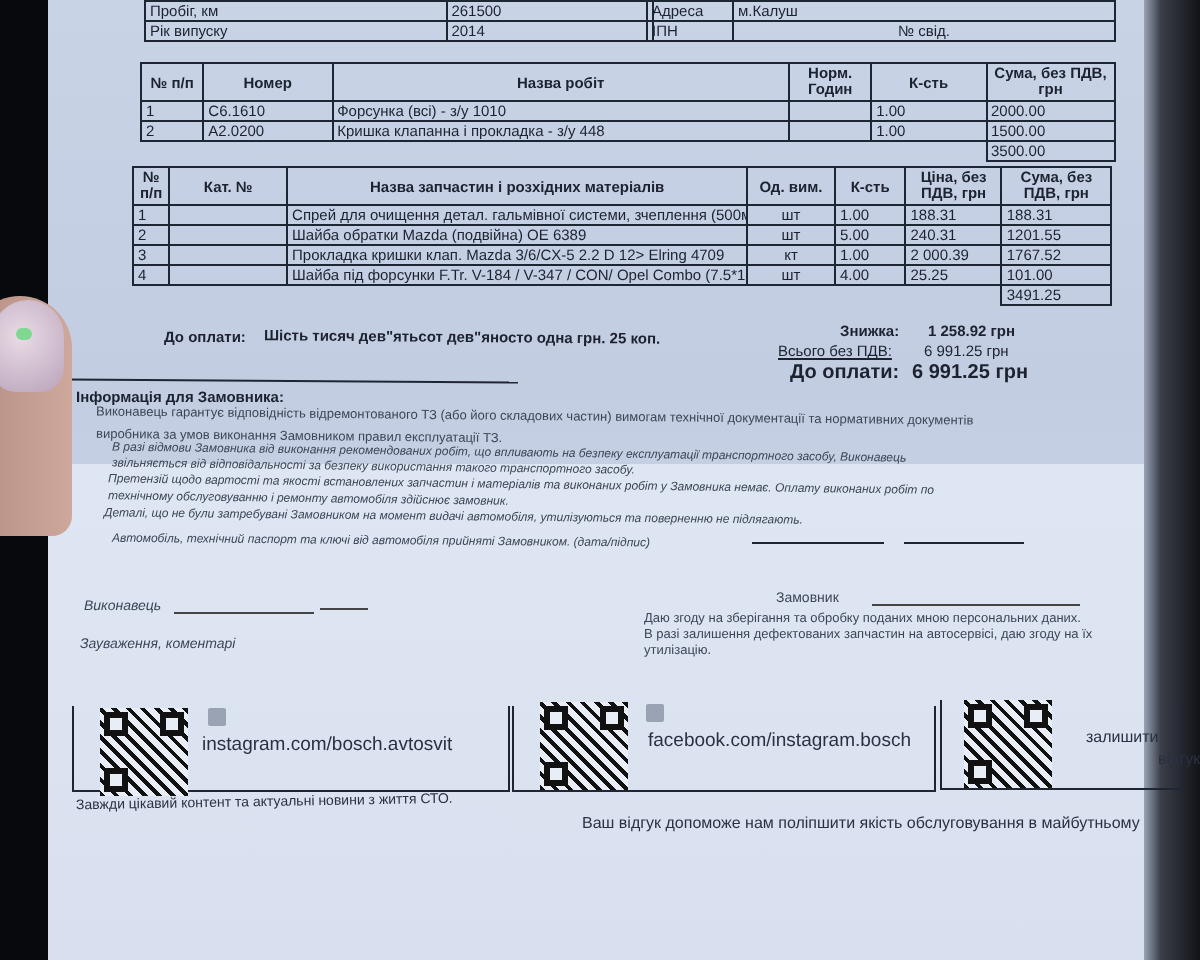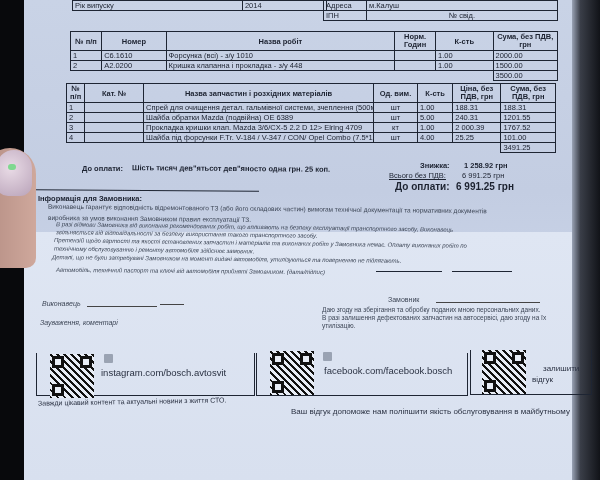--- a/index.html
+++ b/index.html
@@ -64,20 +64,24 @@
 <body>
 
 <div class="left-shadow"></div>
 <div class="paper"></div>
 <div class="fold"></div>
 <div class="paper-right-edge"></div>
 
 <table class="t-car">
   <tbody>
   <tr>
+    <td>Пробіг, км</td>
+    <td>261500</td>
+  </tr>
+  <tr>
     <td>Рік випуску</td>
     <td>2014</td>
   </tr>
 </tbody>
   </table>
 
 <table class="t-client">
   <tbody>
       <tr>
     <td style="width:38px">Адреса</td>
@@ -212,24 +216,24 @@
 <div class="abs small" style="left:322px;top:322px;font-size:6.5px">утилізацію.</div>
 
 <div class="social-box" style="left:36px;top:353px;width:217px;height:42px;border-top:none"></div>
 <div class="qr" style="left:50px;top:354px"></div>
 <div class="sicon" style="left:104px;top:354px"></div>
 <div class="abs" style="left:101px;top:367px;font-size:9.5px;color:#2a3142">instagram.com/bosch.avtosvit</div>
 
 <div class="social-box" style="left:256px;top:353px;width:210px;height:42px;border-top:none"></div>
 <div class="qr" style="left:270px;top:351px"></div>
 <div class="sicon" style="left:323px;top:352px"></div>
-<div class="abs" style="left:324px;top:365px;font-size:9.5px;color:#2a3142">facebook.com/facebook.bosch</div>
+<div class="abs" style="left:324px;top:365px;font-size:9.5px;color:#2a3142">facebook.com/instagram.bosch</div>
 
 <div class="social-box" style="left:470px;top:350px;width:120px;height:44px;border-top:none"></div>
 <div class="qr" style="left:482px;top:350px"></div>
 <div class="abs" style="left:543px;top:364px;font-size:8px;color:#2a3142;text-align:center">залишити</div>
-<div class="abs" style="left:532px;top:375px;font-size:8px;color:#2a3142">відгук</div>
+<div class="abs" style="left:579px;top:375px;font-size:8px;color:#2a3142">відгук</div>
 
 <div class="abs" style="left:38px;top:398px;font-size:7px;color:#2a3142;transform:rotate(-1deg)">Завжди цікавий контент та актуальні новини з життя СТО.</div>
 <div class="abs" style="left:291px;top:407px;font-size:8px;color:#2a3142">Ваш відгук допоможе нам поліпшити якість обслуговування в майбутньому</div>
 
 <div class="finger"></div>
 <div class="nail"></div>
 
 </body></html>

